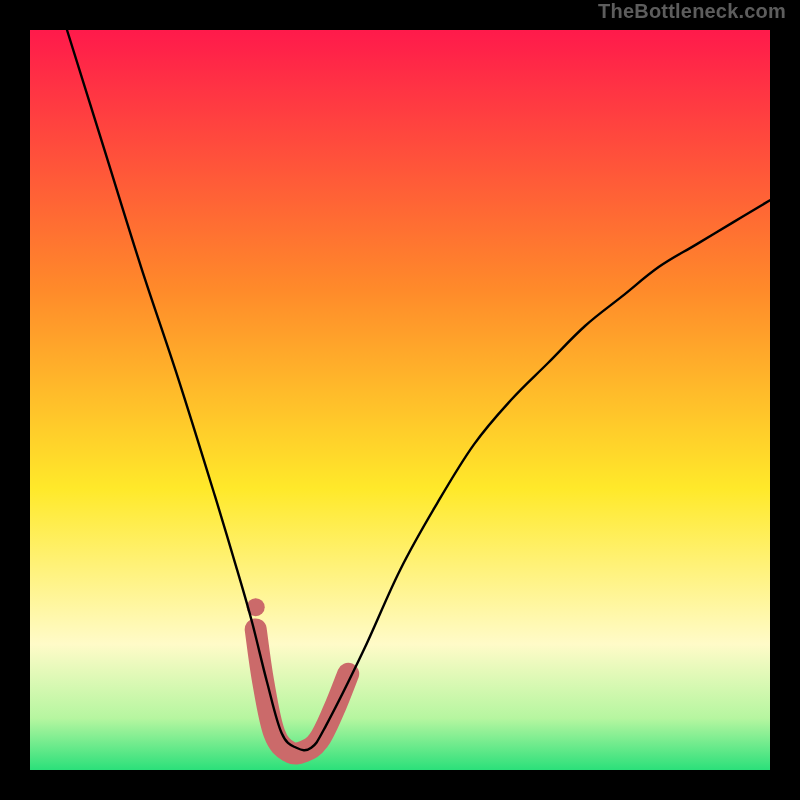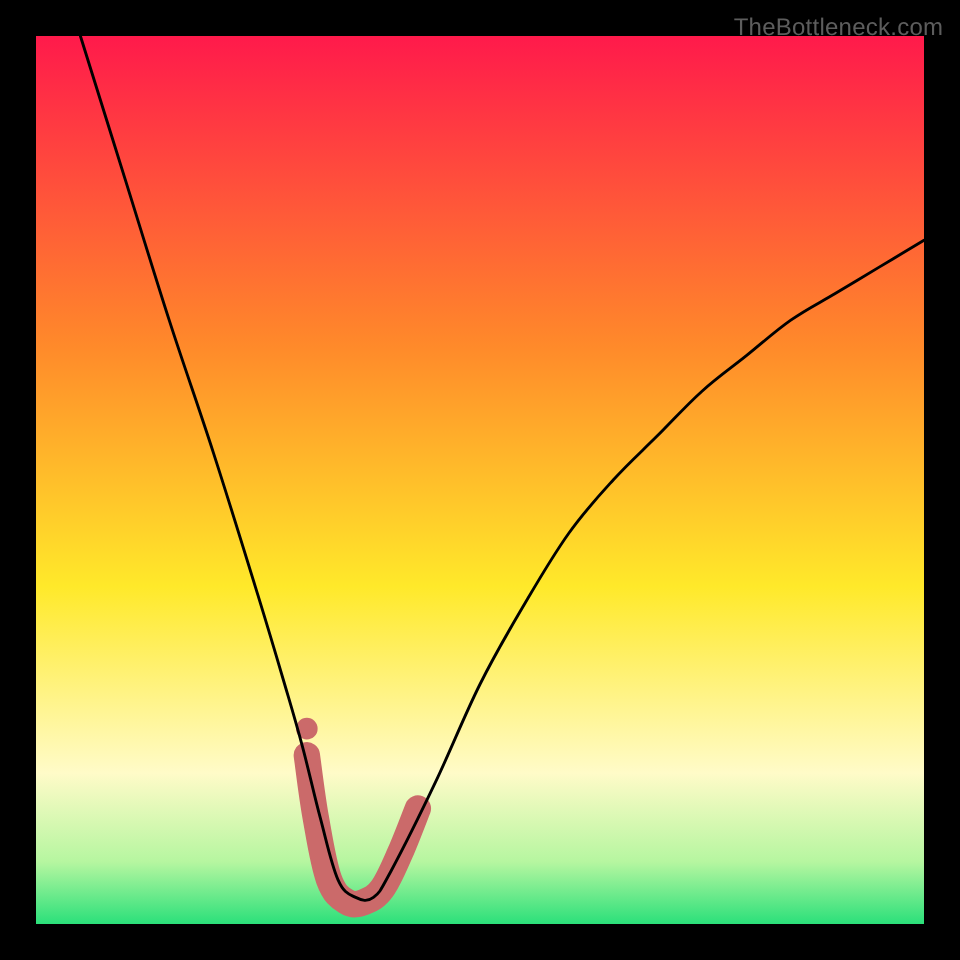--- a/index.html
+++ b/index.html
@@ -13,25 +13,25 @@
   .frame {
     position: absolute;
     top: 0;
     left: 0;
     width: 800px;
     height: 800px;
     background: #000;
   }
   .watermark {
     position: absolute;
-    top: 12px;
+    top: 0;
     right: 14px;
     color: #5d5d5d;
     font-size: 20px;
-    font-weight: 400;
+    font-weight: 700;
     letter-spacing: 0.2px;
     z-index: 10;
   }
   svg {
     position: absolute;
     top: 0;
     left: 0;
   }
 </style>
 </head>

